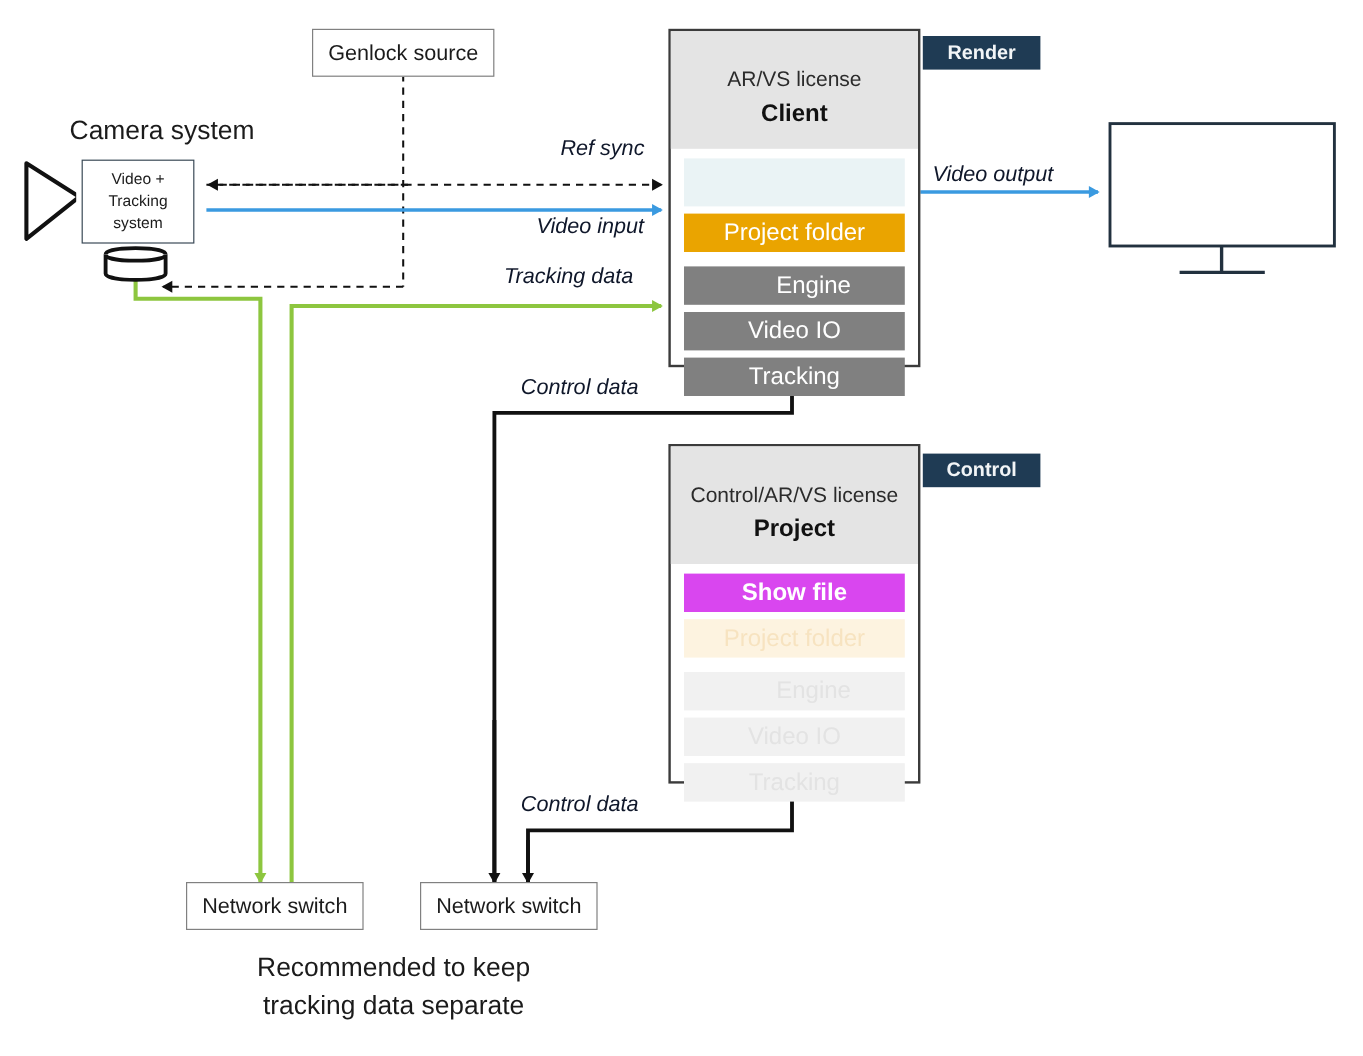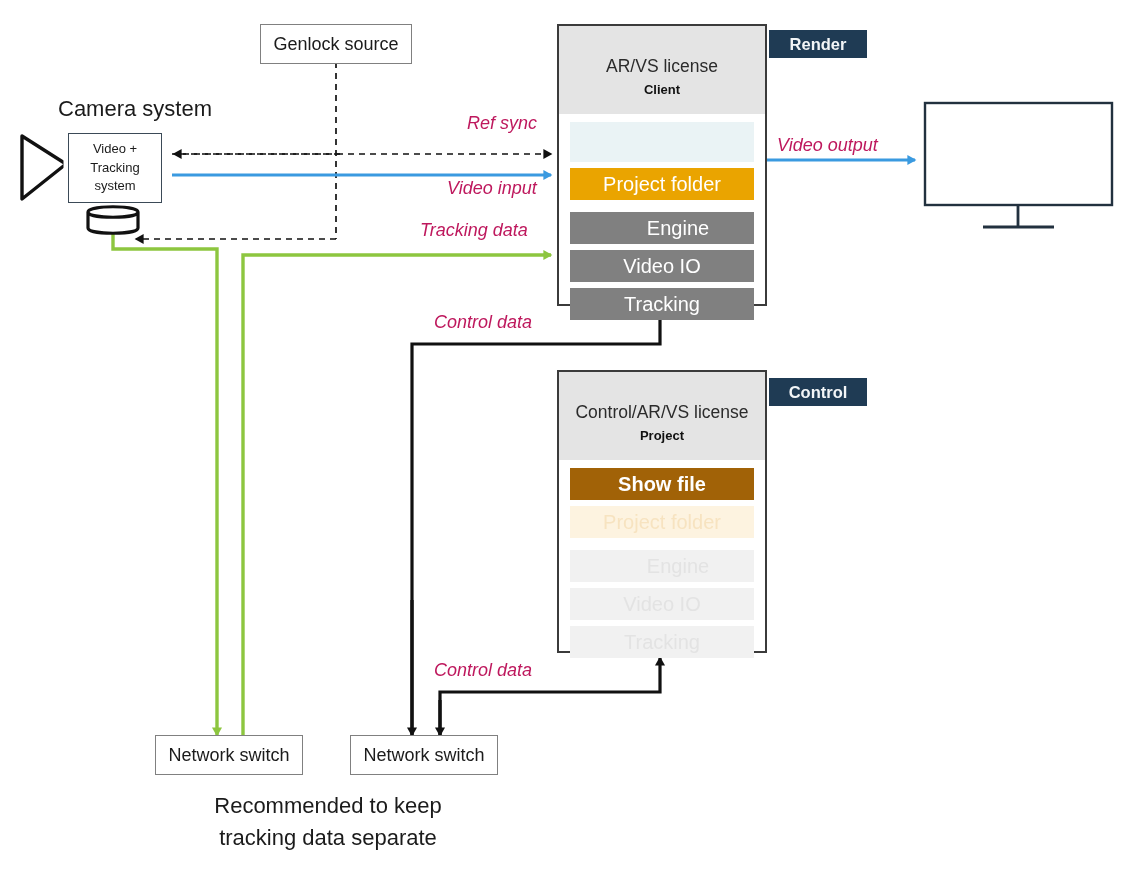--- a/index.html
+++ b/index.html
@@ -12,40 +12,40 @@
 
   
   .obox{border:1.6px solid #808080;background:#ffffff;
         display:flex;align-items:center;justify-content:center;
         font-size:18px;color:#1b1b1b;line-height:1.25;text-align:center;}
 
   
   .card{border:2.2px solid #3b3b3b;background:#ffffff;}
   .card-head{background:#e4e4e4;text-align:center;
              padding:28px 6px 14px;font-size:17.5px;color:#2b2b2b;line-height:1.45;}
-  .card-head .sub{display:block;font-weight:bold;font-size:13px;color:#111;margin-top:2px;}
+  .card-head .sub{display:block;font-weight:bold;font-size:20px;color:#111;margin-top:2px;}
   .card-body{padding:8px 11px 10px;}
   .bar{height:32px;margin-bottom:6px;display:flex;align-items:center;
        justify-content:center;font-size:20px;color:#ffffff;}
   .bar.spacer{background:#eaf3f5;color:transparent;height:40px;}
   .bar.amber{background:#eaa400;}
   .bar.grey{background:#808080;}
-  .bar.teal{background:#a16207;font-weight:bold;}
+  .bar.teal{background:#d946ef;font-weight:bold;}
   .bar.ghost-amber{background:#fdf3e0;color:#f7e3c0;}
   .bar.ghost-grey{background:#f1f1f1;color:#e3e3e3;}
   .bar.gap{margin-top:12px;padding-left:32px;}
 
   
   .badge{background:#1f3b54;color:#f2f5f7;font-size:16.5px;font-weight:bold;
          display:flex;align-items:center;justify-content:center;}
 
   
   .cap{position:absolute;font-size:22px;color:#1b1b1b;white-space:nowrap;}
   .cap.center{text-align:center;white-space:normal;line-height:1.45;}
-  .wirelabel{position:absolute;font-style:italic;font-size:18px;color:#be185d;white-space:nowrap;}
+  .wirelabel{position:absolute;font-style:italic;font-size:18px;color:#0f172a;white-space:nowrap;}
 
   
   .camtext{font-size:13px;line-height:1.45;color:#1b1b1b;text-align:center;}
   .camera-body{border:1.6px solid #3b4a57;background:#ffffff;
                display:flex;align-items:center;justify-content:center;}
 </style>
 </head>
 <body>
 
 <div id="stage">

